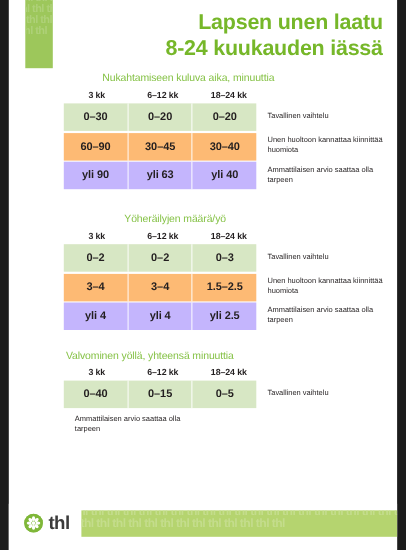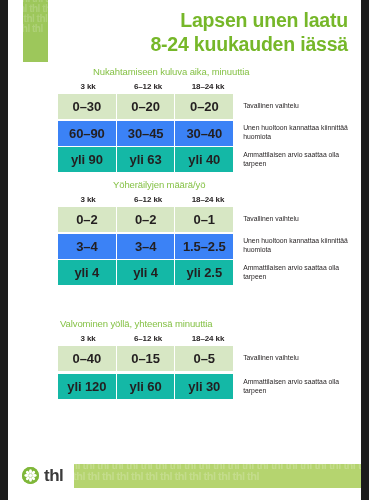--- a/index.html
+++ b/index.html
@@ -108,30 +108,30 @@
   }
   .cellgrid {
     display: flex;
     width: 180px;
   }
   .cell {
     flex: 1 1 0;
     display: flex;
     align-items: center;
     justify-content: center;
-    font-size: 13px;
+    font-size: 10px;
     font-weight: bold;
     color: #231f20;
     border-right: 1.5px solid #ffffff;
     letter-spacing: -0.1px;
   }
   .cell:last-child { border-right: none; }
   .row-green  .cell { background: #d7e7c4; }
-  .row-orange .cell { background: #3b82f6; }
-  .row-pink   .cell { background: #14b8a6; }
+  .row-orange .cell { background: #fdba74; }
+  .row-pink   .cell { background: #c4b5fd; }
   .rowsep { height: 1.5px; background: #ffffff; width: 180px; }
   .note {
     width: 118px;
     padding-left: 10px;
     display: flex;
     align-items: center;
     font-size: 6.8px;
     line-height: 8.6px;
     color: #231f20;
   }
@@ -235,33 +235,33 @@
           <div class="cellgrid">
             <div class="cell">yli 90</div>
             <div class="cell">yli 63</div>
             <div class="cell">yli 40</div>
           </div>
           <div class="note">Ammattilaisen arvio saattaa olla tarpeen</div>
         </div>
       </div>
     </div>
 
-    <div class="section" style="top:179px;">
+    <div class="section" style="top:194px;">
       <div class="section-title s2">Yöheräilyjen määrä/yö</div>
       <div class="col-head-row">
         <div class="col-head">3 kk</div>
         <div class="col-head">6–12 kk</div>
         <div class="col-head">18–24 kk</div>
       </div>
       <div class="tbl">
         <div class="trow row-green">
           <div class="cellgrid">
             <div class="cell">0–2</div>
             <div class="cell">0–2</div>
-            <div class="cell">0–1</div>
+            <div class="cell">0–3</div>
           </div>
           <div class="note">Tavallinen vaihtelu</div>
         </div>
         <div class="rowsep"></div>
         <div class="trow row-orange">
           <div class="cellgrid">
             <div class="cell">3–4</div>
             <div class="cell">3–4</div>
             <div class="cell">1.5–2.5</div>
           </div>
@@ -291,25 +291,20 @@
           <div class="cellgrid">
             <div class="cell">0–40</div>
             <div class="cell">0–15</div>
             <div class="cell">0–5</div>
           </div>
           <div class="note">Tavallinen vaihtelu</div>
         </div>
         <div class="rowsep"></div>
         <div class="rowsep"></div>
         <div class="trow row-pink">
-          <div class="cellgrid">
-            <div class="cell">yli 120</div>
-            <div class="cell">yli 60</div>
-            <div class="cell">yli 30</div>
-          </div>
           <div class="note">Ammattilaisen arvio saattaa olla tarpeen</div>
         </div>
       </div>
     </div>
 
     <div class="footer">
       <div class="logo-wrap">
         <div class="logo-mark">
           <svg viewBox="0 0 24 24" width="17" height="17" aria-hidden="true">
             <circle cx="12" cy="12" r="12" fill="#7fb739"></circle>

